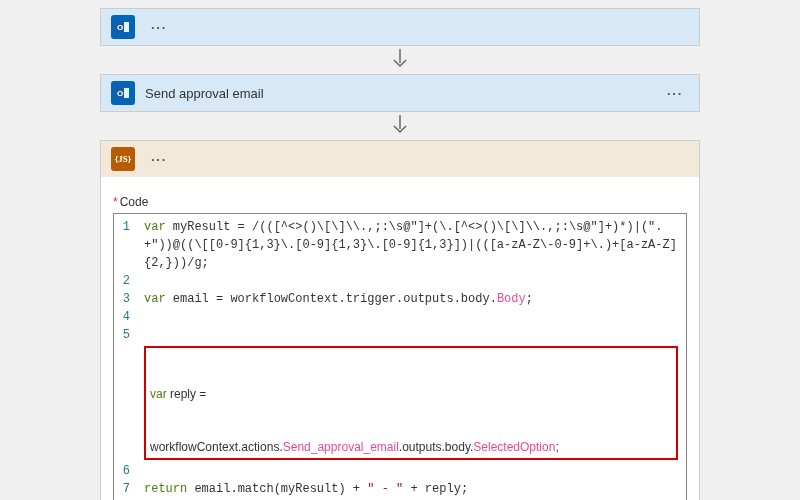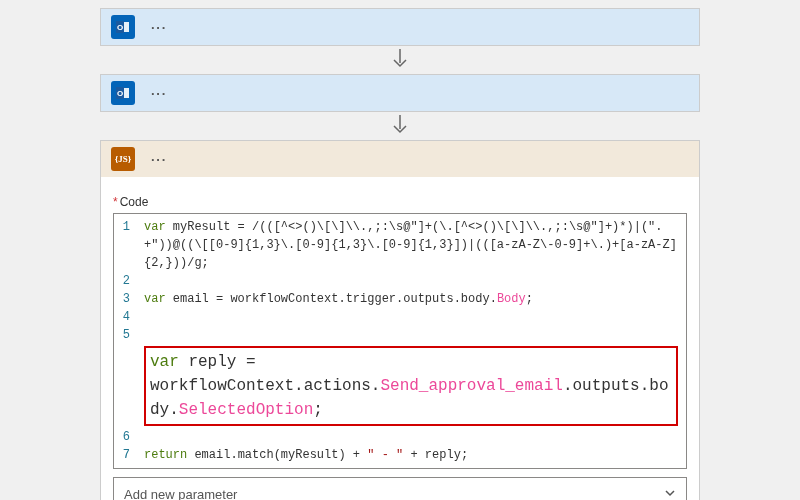--- a/index.html
+++ b/index.html
@@ -21,21 +21,21 @@
     .field-label .req { color: #d13438; margin-right: 2px; }
     .code-box { border: 1px solid #8a8886; font-family: Consolas, "Courier New", monospace; font-size: 12px; line-height: 1.5; }
     .code-line { display: flex; }
     .gutter { width: 24px; text-align: right; color: #237893; padding-right: 8px; user-select: none; border-right: 0; }
     .code { flex: 1; white-space: pre-wrap; word-break: break-all; color: #333; padding-left: 6px; padding-right: 6px; }
     .code-pad-top { height: 4px; }
     .kw { color: #4d7c0f; }
     .str { color: #a31515; }
     .ident-teal { color: #ec4899; }
     .hl-box { border: 2px solid #d10000; margin: 2px 8px 2px 30px; padding: 2px 4px; }
-    .hl-box .code-text { font-family: Liberation Mono, monospace; font-size: 16px; line-height: 1.5; white-space: pre-wrap; word-break: break-all; color: #333; }
+    .hl-box .code-text { font-family: Liberation Sans, sans-serif; font-size: 12px; line-height: 1.5; white-space: pre-wrap; word-break: break-all; color: #333; margin-top: 35px; }
     .add-param { margin-top: 8px; border: 1px solid #8a8886; height: 34px; display: flex; align-items: center; padding: 0 10px; color: #555; cursor: pointer; justify-content: space-between; }
     .chev { color: #555; }
     .outlook-svg, .js-svg, .table-svg { display: block; }
   </style>
 </head>
 <body>
 
 <div class="canvas">
 
   <div class="card">
@@ -60,20 +60,21 @@
 
   <div class="card">
     <div class="card-header outlook-header">
       <div class="icon outlook-icon">
         <svg class="outlook-svg" width="16" height="16" viewBox="0 0 16 16">
             <rect x="2" y="3" width="12" height="10" fill="#fff" opacity="0.9"></rect>
             <rect x="1" y="2" width="8" height="12" fill="#1a5aa0"></rect>
             <text x="5" y="11" font-size="8" fill="#fff" text-anchor="middle" font-family="Arial" font-weight="bold">O</text>
           </svg>
       </div>
+      <div class="title">Send approval email</div>
       <div class="more">···</div>
     </div>
   </div>
 
   <div class="arrow-row">
     <svg class="arrow-svg" width="20" height="22" viewBox="0 0 20 22">
         <line x1="10" y1="0" x2="10" y2="14" stroke="#666" stroke-width="1.5"></line>
         <polyline points="4,11 10,17 16,11" fill="none" stroke="#666" stroke-width="1.5"></polyline>
       </svg>
   </div>

